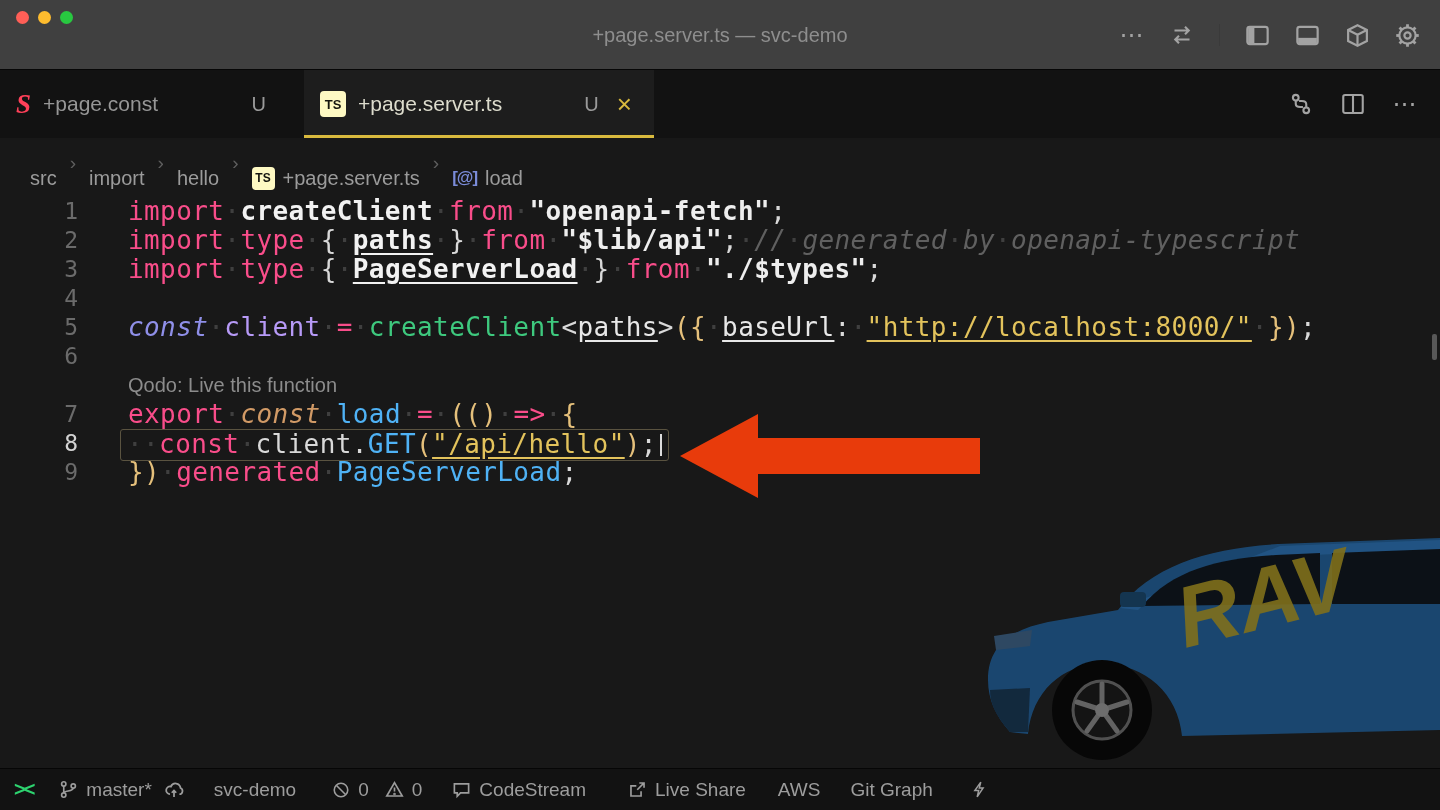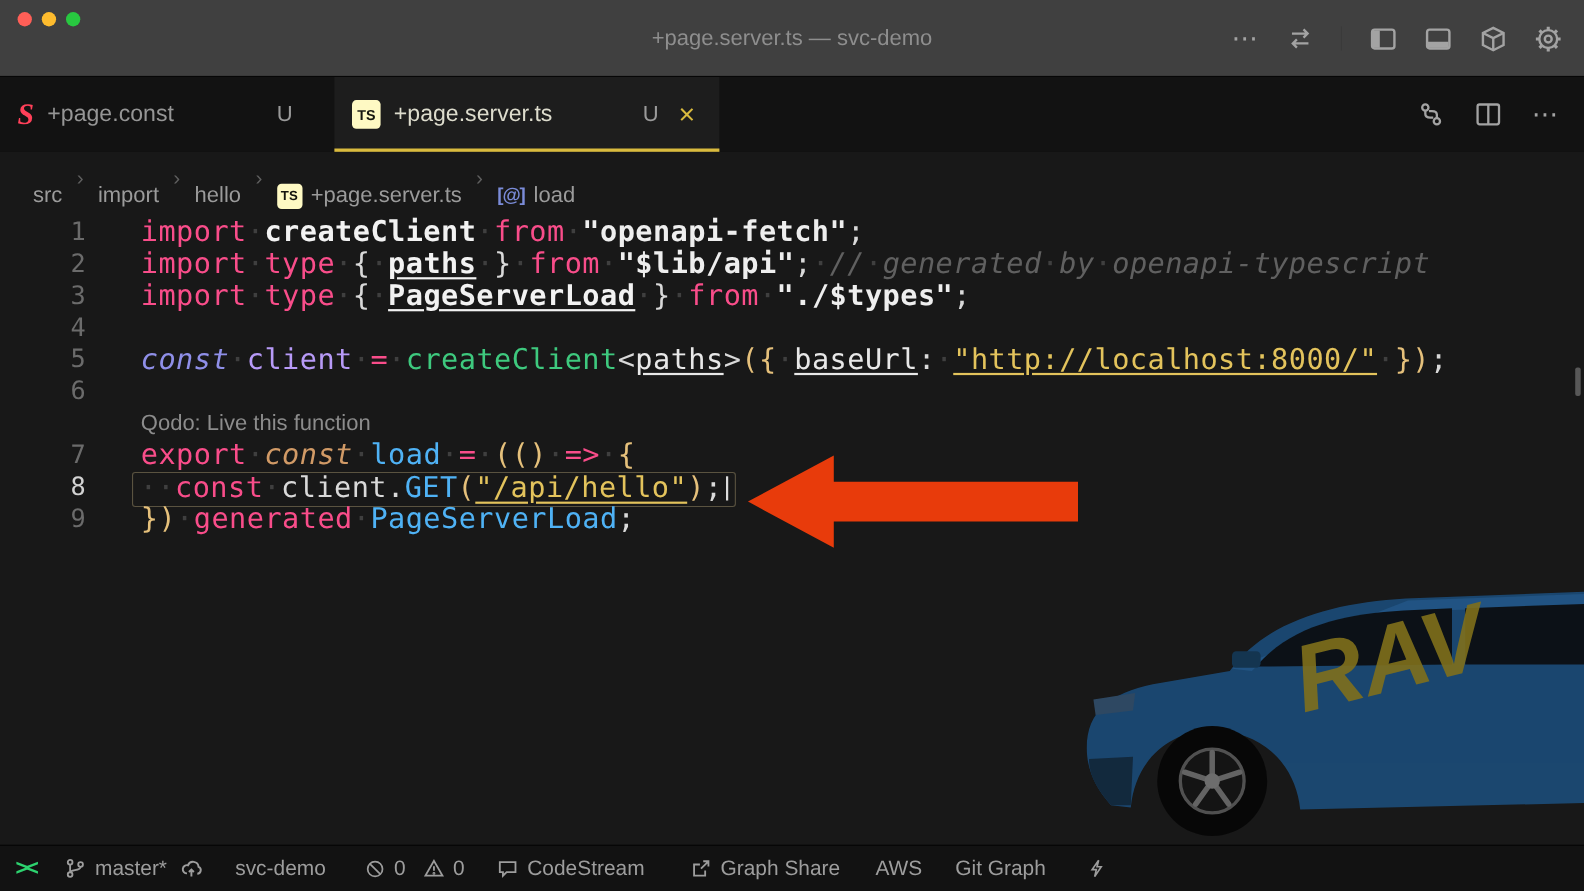--- a/index.html
+++ b/index.html
@@ -308,21 +308,21 @@
     <div class="sb-item" style="margin-right:42px">
       <svg width="19" height="19" viewBox="0 0 16 16">
           <path d="M2 3.2h12v7.6H7.2L4.4 13.6v-2.8H2z"></path>
         </svg>
       <span>CodeStream</span>
     </div>
     <div class="sb-item" style="margin-right:32px">
       <svg width="19" height="19" viewBox="0 0 16 16">
           <path d="M9.5 2.5h4v4 M13.3 2.7 7.8 8.2 M11 9.5v4H2.5V5H7"></path>
         </svg>
-      <span>Graph Share</span>
+      <span>Live Share</span>
     </div>
     <div class="sb-item" style="margin-right:30px">
       <span>AWS</span>
     </div>
     <div class="sb-item" style="margin-right:38px">
       <span>Git Graph</span>
     </div>
     <div class="sb-item">
       <svg width="17" height="19" viewBox="0 0 16 16">
           <path d="M9.2 1 3.6 9h3.6l-1.4 6 5.6-8.5H7.8z"></path>

